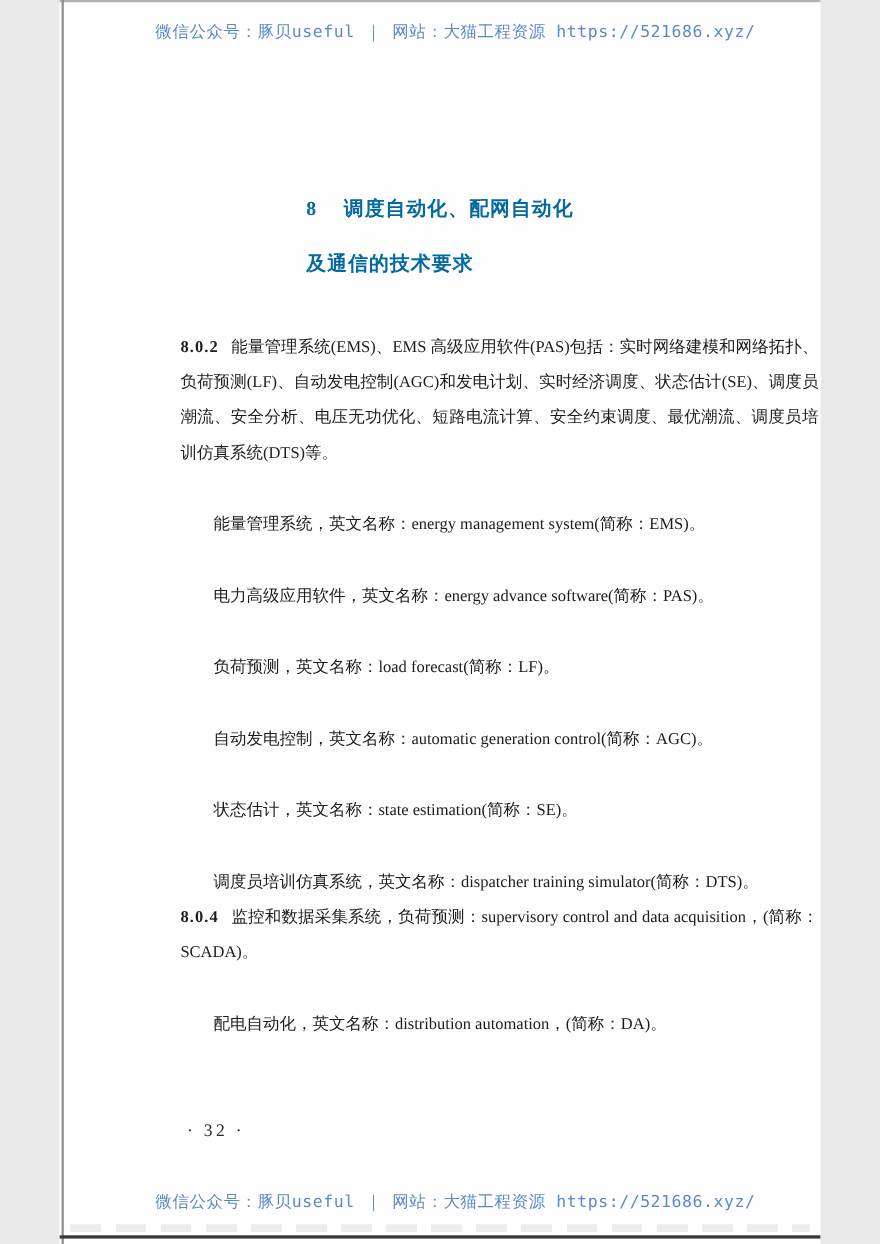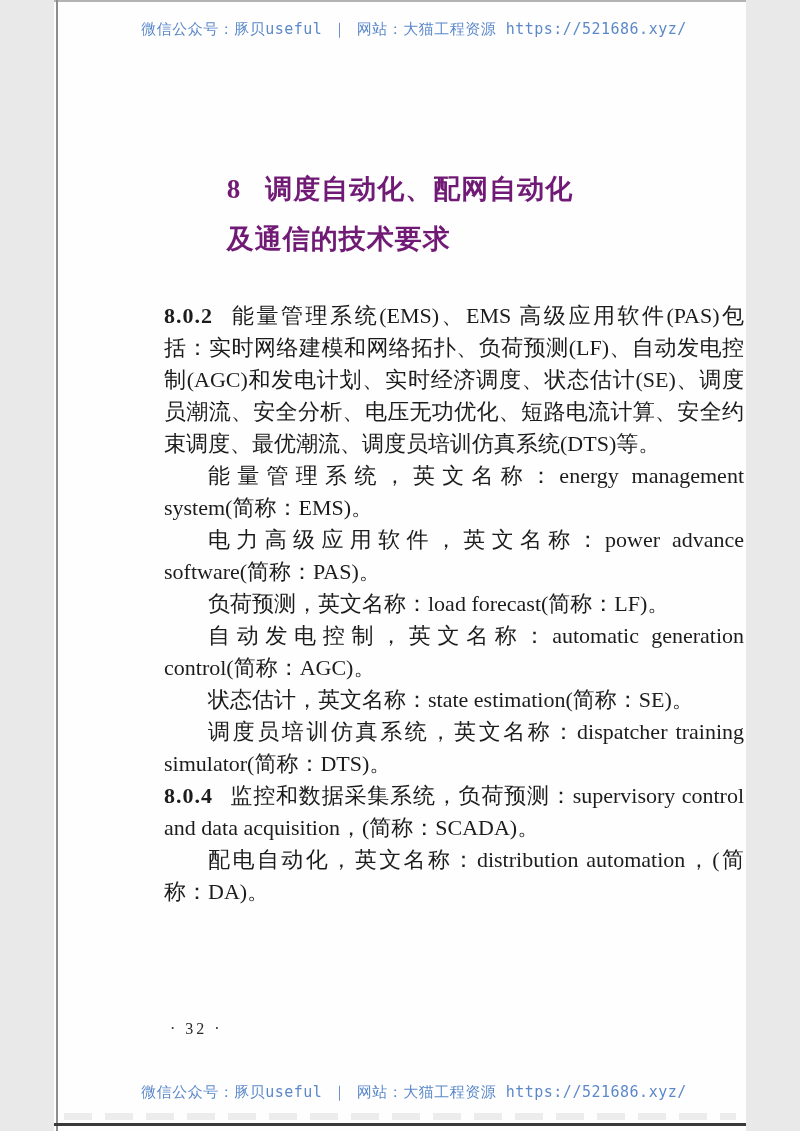--- a/index.html
+++ b/index.html
@@ -38,41 +38,41 @@
   .wm-top    { top: 20px; }
   .wm-bottom { top: 1083px; }
 
   
   .doc-title {
     position: absolute;
     top: 164px;
     left: 0;
     width: 100%;
     font-weight: bold;
-    font-size: 27px;
+    font-size: 18px;
     line-height: 50px;
-    color: #701a75;
+    color: #0369a1;
   }
   .title-inner { width: fit-content; margin: 0 auto; text-align: left; letter-spacing: 1px; }
   .chapter-num { margin-right: 24px; }
   .title-line2 { }
 
   
   .body-text {
     position: absolute;
     top: 300px;
     left: 110px;
     width: 580px;
-    font-size: 22px;
+    font-size: 15px;
     line-height: 32px;
     text-align: justify;
     color: #1c1c1c;
   }
   .body-text p { margin: 0; }
-  .para.indent { text-indent: 2em; }
+  .para.indent { text-indent: 2em; margin-top: 33px; }
   .sec-num { font-weight: bold; margin-right: 0.75em; letter-spacing: 1px; }
 
   
   .page-num {
     position: absolute;
     left: 116px;
     top: 1020px;
     font-size: 16px;
     letter-spacing: 3px;
     color: #2a2a2a;
@@ -93,21 +93,21 @@
   <div class="doc-title">
     <div class="title-inner">
       <div class="title-line1"><span class="chapter-num">8</span><span>调度自动化、配网自动化</span></div>
       <div class="title-line2">及通信的技术要求</div>
     </div>
   </div>
 
   <div class="body-text">
     <p class="para numbered"><span class="sec-num">8.0.2</span><span>能量管理系统(EMS)、EMS 高级应用软件(PAS)包括：实时网络建模和网络拓扑、负荷预测(LF)、自动发电控制(AGC)和发电计划、实时经济调度、状态估计(SE)、调度员潮流、安全分析、电压无功优化、短路电流计算、安全约束调度、最优潮流、调度员培训仿真系统(DTS)等。</span></p>
     <p class="para indent">能量管理系统，英文名称：energy management system(简称：EMS)。</p>
-    <p class="para indent">电力高级应用软件，英文名称：power advance software(简称：PAS)。</p>
+    <p class="para indent">电力高级应用软件，英文名称：energy advance software(简称：PAS)。</p>
     <p class="para indent">负荷预测，英文名称：load forecast(简称：LF)。</p>
     <p class="para indent">自动发电控制，英文名称：automatic generation control(简称：AGC)。</p>
     <p class="para indent">状态估计，英文名称：state estimation(简称：SE)。</p>
     <p class="para indent">调度员培训仿真系统，英文名称：dispatcher training simulator(简称：DTS)。</p>
     <p class="para numbered"><span class="sec-num">8.0.4</span><span>监控和数据采集系统，负荷预测：supervisory control and data acquisition，(简称：SCADA)。</span></p>
     <p class="para indent">配电自动化，英文名称：distribution automation，(简称：DA)。</p>
   </div>
 
   <div class="page-num">· 32 ·</div>
 

